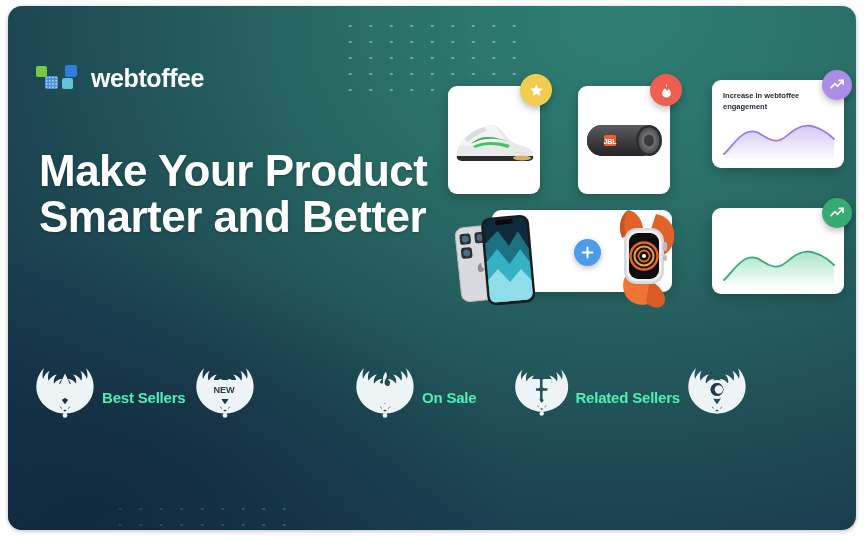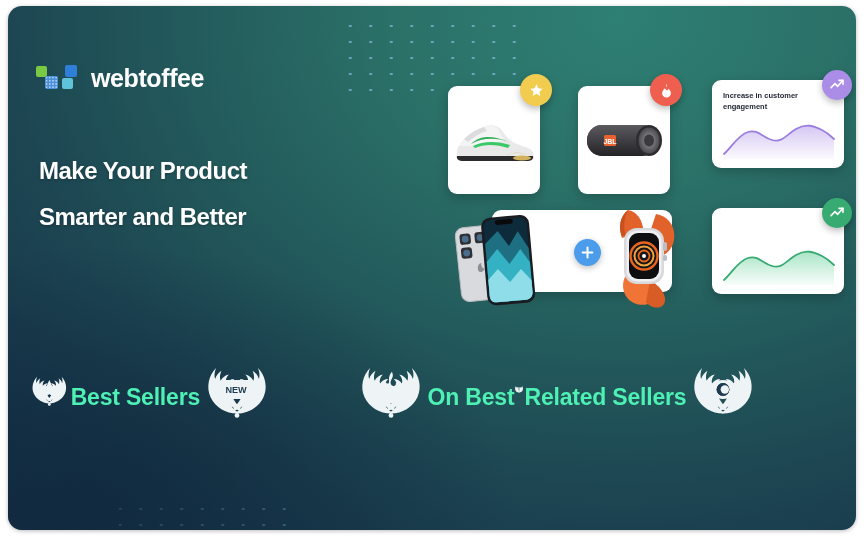--- a/index.html
+++ b/index.html
@@ -38,21 +38,21 @@
   .sq-dotted{left:9px;top:11px;width:13px;height:13px;background:#4a90d9;
     background-image:radial-gradient(rgba(255,255,255,.55) .9px, transparent 1px);
     background-size:3.2px 3.2px;}
   .sq-blue{left:29px;top:0px;width:12px;height:12px;background:#2f7ed8;}
   .sq-cyan{left:26px;top:13px;width:11px;height:11px;background:#5fc3d9;}
   .logotext{color:#ffffff;font-size:25px;font-weight:700;letter-spacing:-.4px;}
 
   
   .headline{
     position:absolute; left:31px; top:142px; width:380px; z-index:5;
-    color:#ffffff; font-size:24px; line-height:46px; font-weight:700; letter-spacing:-.5px;
+    color:#ffffff; font-size:44px; line-height:46px; font-weight:700; letter-spacing:-.5px;
     text-shadow:0 1px 3px rgba(0,0,0,.25);
   }
   .headline div{white-space:nowrap;}
 
   
   .cluster{position:absolute; left:432px; top:62px; width:406px; height:250px; z-index:4;}
   .card{position:absolute; background:#ffffff; border-radius:9px; box-shadow:0 4px 12px rgba(0,0,0,.22);}
   .card-shoe{left:8px; top:18px; width:92px; height:108px;}
   .card-speaker{left:138px; top:18px; width:92px; height:108px;}
   .card-combo{left:52px; top:142px; width:180px; height:82px;}
@@ -83,21 +83,21 @@
   
   .art{position:absolute;}
   .art svg{display:block;}
 
   
   .features{position:absolute; left:20px; top:352px; width:812px; height:120px; z-index:5;
     display:flex; justify-content:space-between; align-items:flex-start;}
   .feature{display:flex;flex-direction:row;align-items:center;width:172px;}
   .feature .wreath{width:74px;height:62px;}
   .feature .wreath svg{display:block;width:100%;height:100%;}
-  .feature .flabel{margin-top:16px;color:#4ef0b4;font-size:23px;font-weight:700;letter-spacing:-.2px;white-space:nowrap;}
+  .feature .flabel{margin-top:16px;color:#4ef0b4;font-size:15px;font-weight:700;letter-spacing:-.2px;white-space:nowrap;}
 </style>
 </head>
 <body>
 
 <div class="banner">
 
   <div class="dots dots-top"></div>
   <div class="dots dots-bottom"></div>
 
   <div class="logo">
@@ -202,21 +202,21 @@
         <circle cx="46" cy="54" r="9.5" fill="none" stroke="#f0a23c" stroke-width="2"></circle>
         <circle cx="46" cy="54" r="5.5" fill="none" stroke="#e8661f" stroke-width="1.8"></circle>
         <circle cx="46" cy="54" r="2" fill="#ffffff"></circle>
         <rect x="65" y="40" width="4" height="9" rx="2" fill="#bdbec2"></rect>
         <rect x="65" y="53" width="4" height="6" rx="2" fill="#bdbec2"></rect>
       </svg>
     </div>
 
     <div class="card card-chart1">
       <div class="chart-label">
-        <span>Increase in customer</span><br>
+        <span>Increase in webtoffee</span><br>
         <span>engagement</span>
       </div>
       <div class="chart-area">
         <svg viewBox="0 0 114 46" preserveAspectRatio="none">
           <defs>
             <linearGradient id="pg" x1="0" y1="0" x2="0" y2="1">
               <stop offset="0" stop-color="#b49ae8" stop-opacity=".55"></stop>
               <stop offset="1" stop-color="#b49ae8" stop-opacity=".05"></stop>
             </linearGradient>
           </defs>
@@ -299,21 +299,21 @@
       <span class="wreath">
         <svg viewBox="0 0 80 68">
           <g fill="#eef3f6">
             <path d="M40 61 c-12 0-24-7-29-18 c-5-11-2-24 6-32 c-2 5-2 9-1 12 c1-4 4-7 7-9 c-2 4-2 8-1 11 c2-4 5-6 9-7 c-3 3-4 7-3 10 c2-3 5-5 9-5 c-3 3-4 6-4 9 c0 9 4 17 11 22 l-1 4 c-3-1-6-3-9-5 c2 3 5 6 9 7 Z"></path>
             <path d="M40 61 c12 0 24-7 29-18 c5-11 2-24-6-32 c2 5 2 9 1 12 c-1-4-4-7-7-9 c2 4 2 8 1 11 c-2-4-5-6-9-7 c3 3 4 7 3 10 c-2-3-5-5-9-5 c3 3 4 6 4 9 c0 9-4 17-11 22 l1 4 c3-1 6-3 9-5 c-2 3-5 6-9 7 Z"></path>
             <circle cx="40" cy="63" r="2.6"></circle>
           </g>
           <path d="M41 15 c3 6 -1.5 8 -1.5 12 c0 2.3 1.6 3.8 3.2 3.8 c2.3 0 3-2.3 2.7-4.6 C49.5 30 52 34 52 38 a12 12 0 0 1 -24 0 c0-5.6 4-8.8 5.6-12.8 c1 2.6 2.9 3.5 3.8 2.4 C39 26 35.6 21.2 41 15 Z" fill="#eef3f6"></path>
         </svg>
       </span>
-      <span class="flabel">On Best</span>
+      <span class="flabel">On Sale</span>
     </div>
 
     <div class="feature">
       <span class="wreath">
         <svg viewBox="0 0 80 68">
           <g fill="#eef3f6">
             <path d="M40 61 c-12 0-24-7-29-18 c-5-11-2-24 6-32 c-2 5-2 9-1 12 c1-4 4-7 7-9 c-2 4-2 8-1 11 c2-4 5-6 9-7 c-3 3-4 7-3 10 c2-3 5-5 9-5 c-3 3-4 6-4 9 c0 9 4 17 11 22 l-1 4 c-3-1-6-3-9-5 c2 3 5 6 9 7 Z"></path>
             <path d="M40 61 c12 0 24-7 29-18 c5-11 2-24-6-32 c2 5 2 9 1 12 c-1-4-4-7-7-9 c2 4 2 8 1 11 c-2-4-5-6-9-7 c3 3 4 7 3 10 c-2-3-5-5-9-5 c3 3 4 6 4 9 c0 9-4 17-11 22 l1 4 c3-1 6-3 9-5 c-2 3-5 6-9 7 Z"></path>
             <circle cx="40" cy="63" r="2.6"></circle>
             <rect x="27" y="22" width="11" height="11" rx="1.6"></rect>

